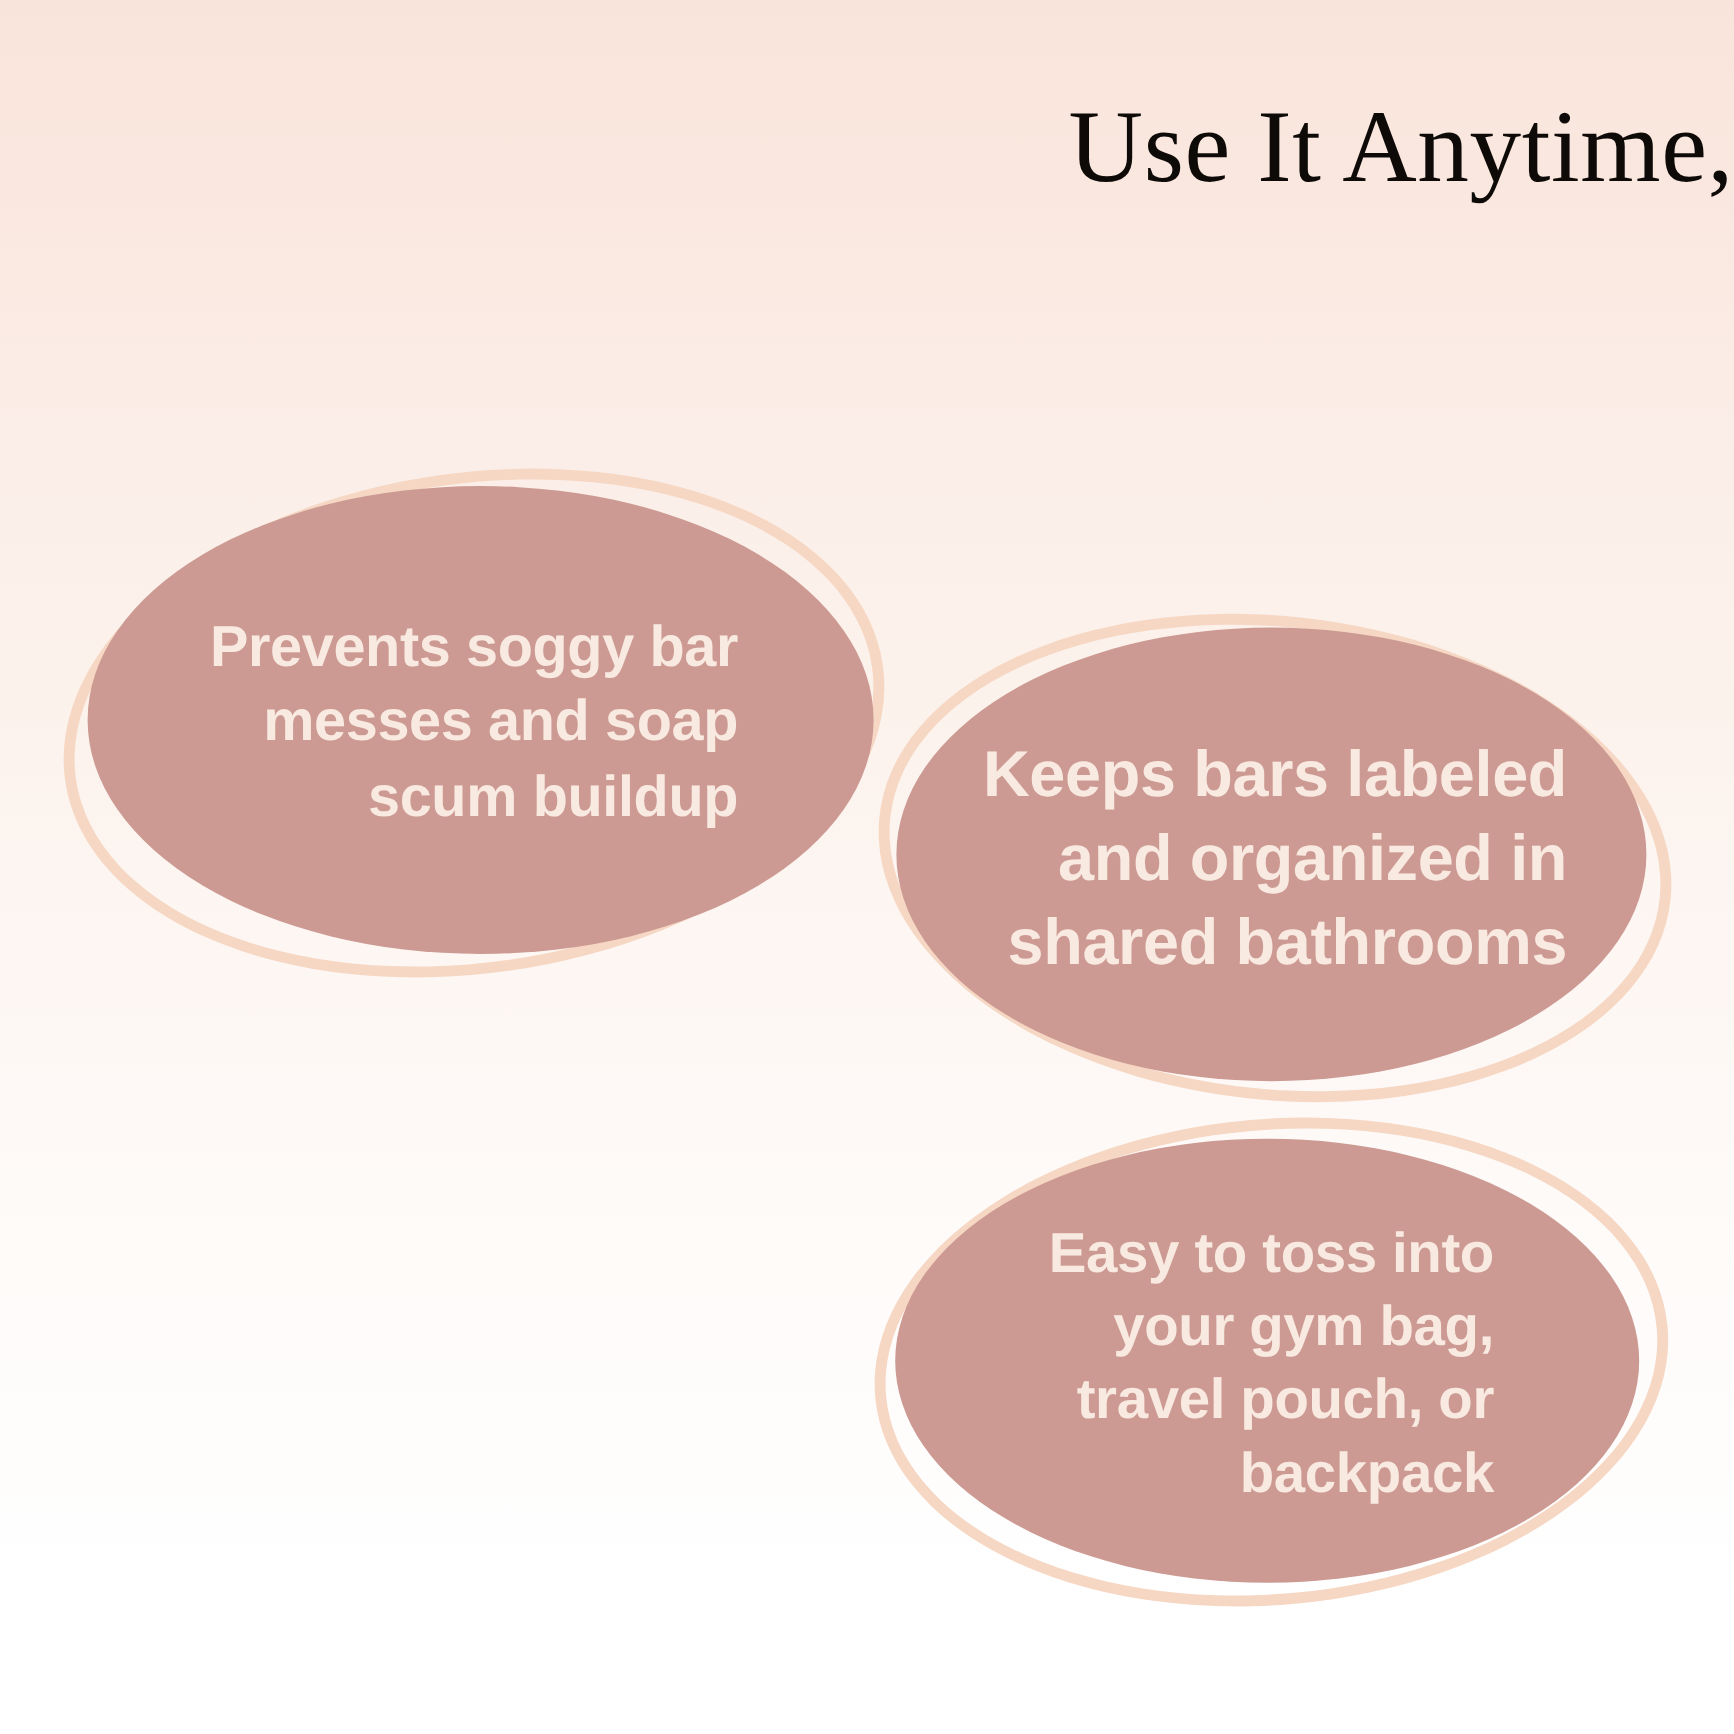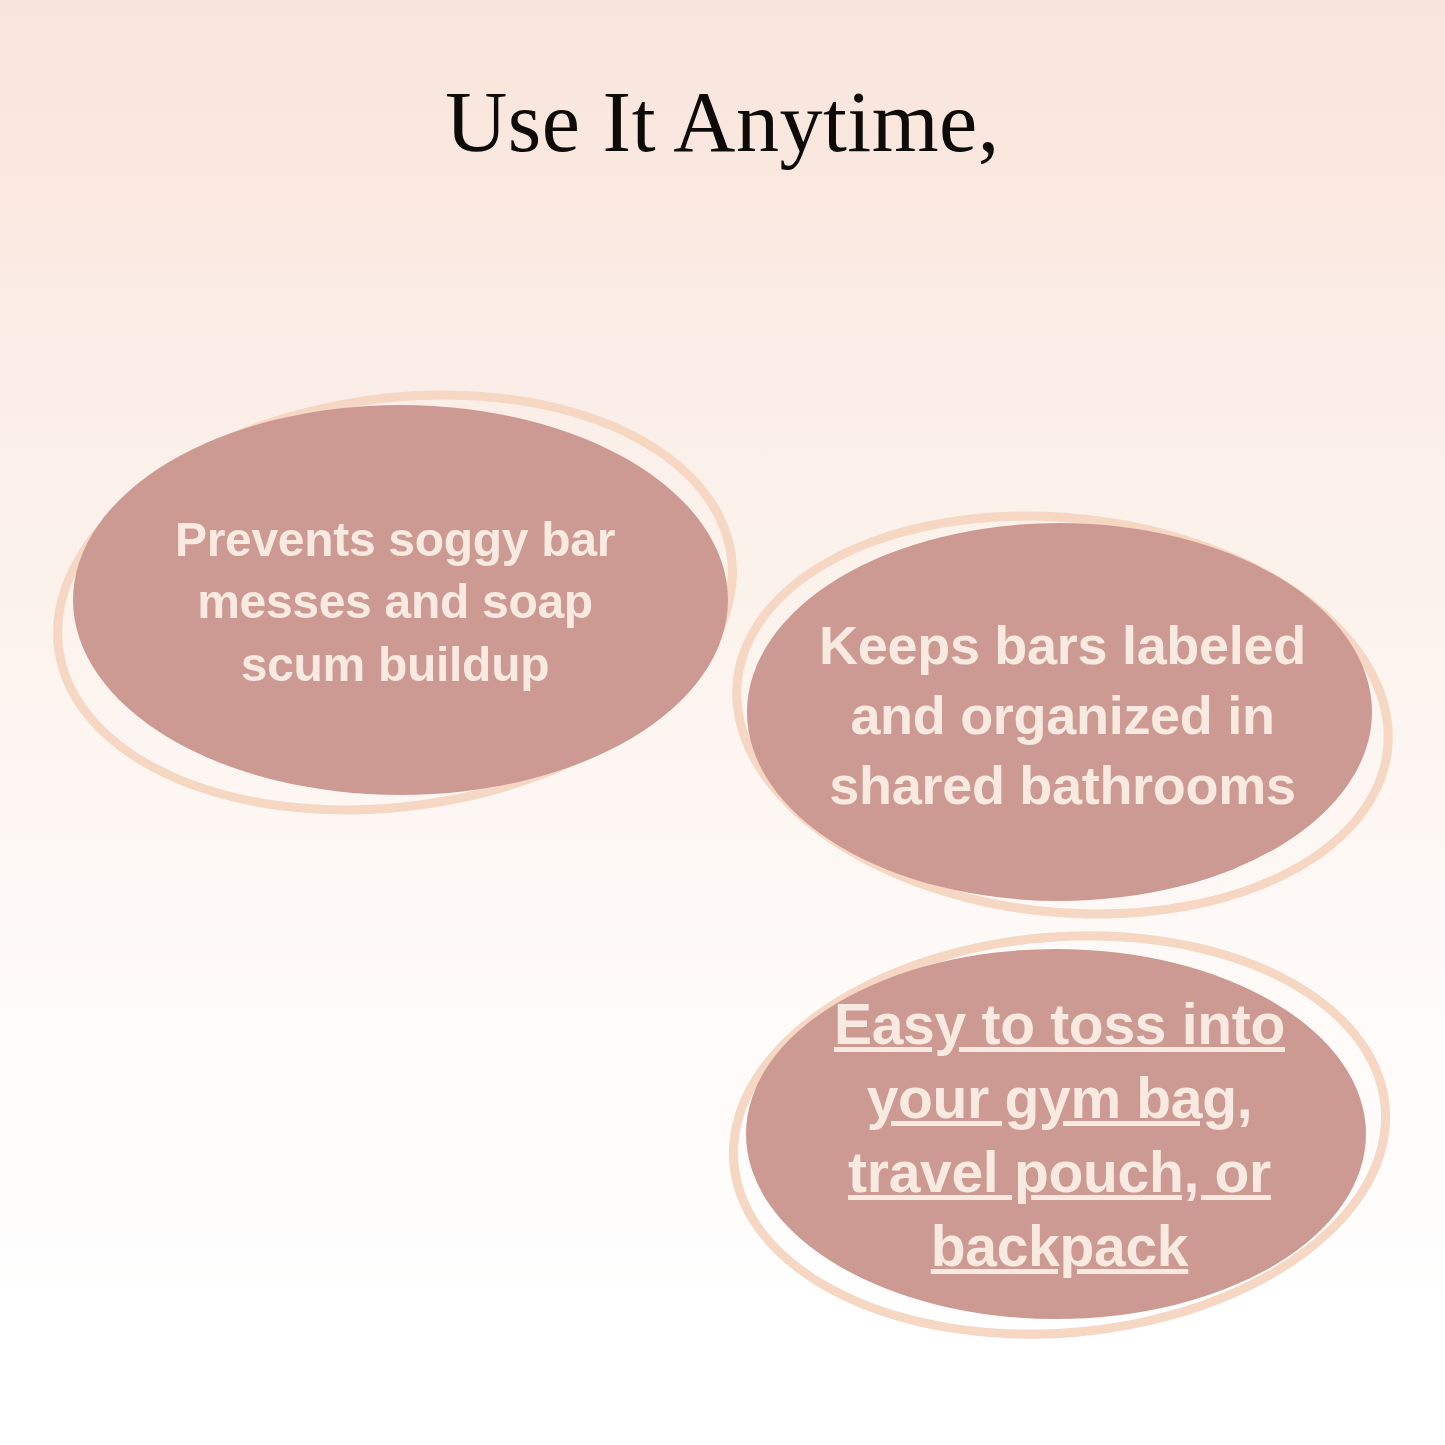--- a/index.html
+++ b/index.html
@@ -29,21 +29,21 @@
         #ffffff 100%);
     overflow: hidden;
   }
 
   
   .title-block {
     position: absolute;
     left: 0;
     top: 72px;
     width: 1445px;
-    text-align: center;
+    text-align: right;
     font-family: "Liberation Serif", "DejaVu Serif", serif;
     color: #0d0a08;
     font-size: 86px;
     line-height: 1.18;
     letter-spacing: 0.5px;
   }
   .title-line {
     display: block;
     white-space: nowrap;
   }
@@ -70,21 +70,21 @@
   }
   .bubble .label {
     position: absolute;
     left: 0;
     top: 0;
     width: 100%;
     height: 100%;
     display: flex;
     align-items: center;
     justify-content: center;
-    text-align: center;
+    text-align: right;
     color: #f8e9e1;
     font-family: "Liberation Sans", sans-serif;
     font-weight: bold;
     font-size: 47px;
     line-height: 1.30;
     letter-spacing: -0.3px;
     padding: 0 12%;
     box-sizing: border-box;
     white-space: pre-line;
   }
@@ -104,21 +104,21 @@
   
   #bubble-3 { left: 52px;  top: 838px;  width: 672px; height: 395px; }
   #bubble-3 .ring { transform: rotate(7deg) scale(1.015, 1.01); }
   #bubble-3 .fill { left: 12px; top: 12px; width: 640px; height: 368px; }
   #bubble-3 .label { font-size: 47px; padding: 0 9%; }
 
   
   #bubble-4 { left: 732px; top: 935px;  width: 655px; height: 400px; }
   #bubble-4 .ring { transform: rotate(-5deg) scale(1.012, 1.012); }
   #bubble-4 .fill { left: 14px; top: 14px; width: 620px; height: 370px; }
-  #bubble-4 .label { font-size: 57px; padding: 0 13%; text-decoration: underline; }
+  #bubble-4 .label { font-size: 47px; padding: 0 13%; }
 </style>
 </head>
 <body>
 
 <div id="canvas">
 
   <div class="title-block">
     <span class="title-line">Use It Anytime,</span>
   </div>
 

